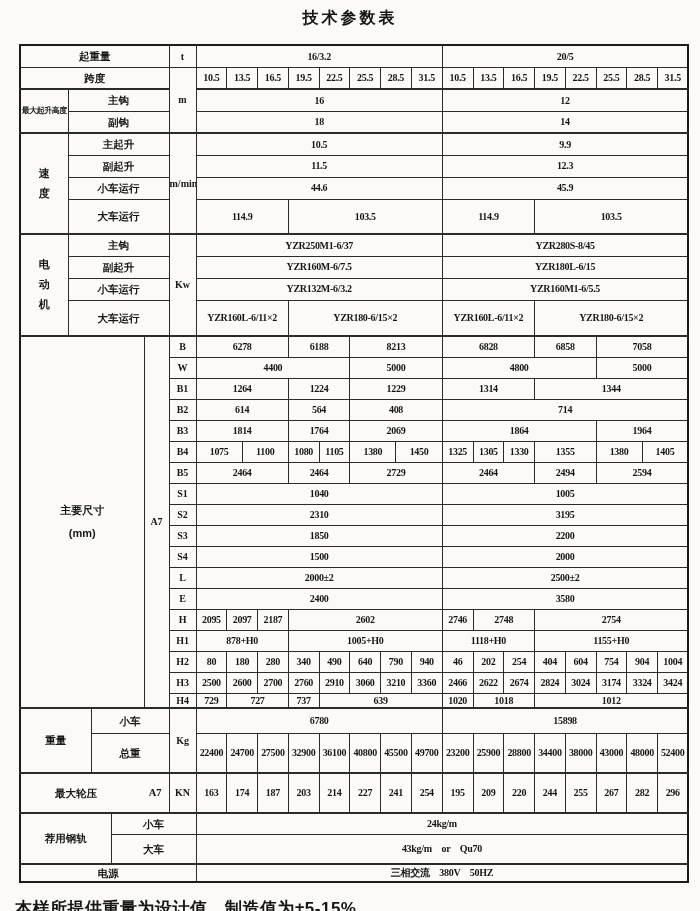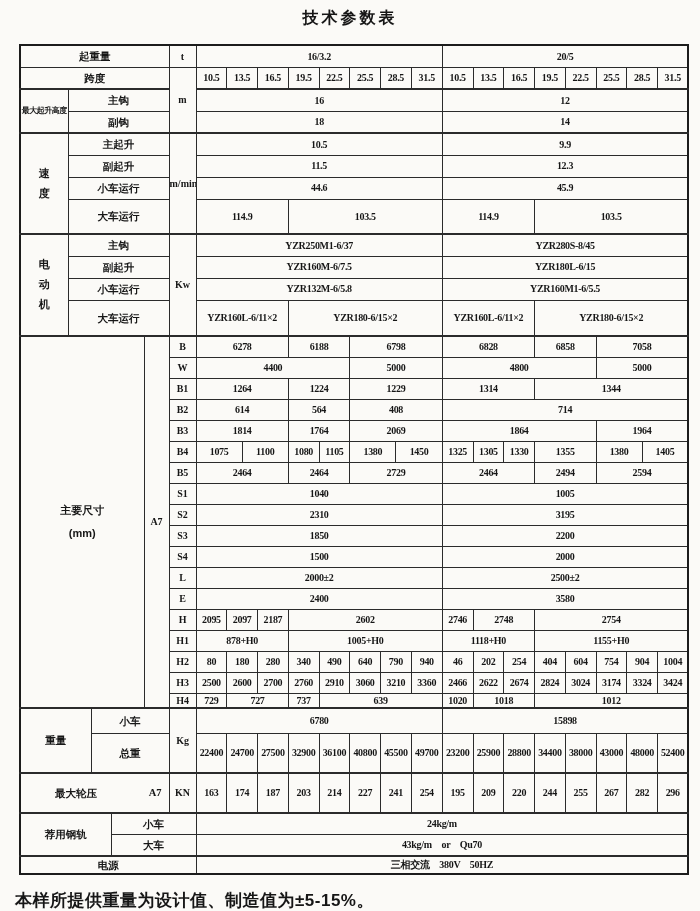--- a/index.html
+++ b/index.html
@@ -164,38 +164,38 @@
         <td colspan="16" class="val">YZR250M1-6/37</td>
         <td colspan="16" class="val">YZR280S-8/45</td>
       </tr>
       <tr style="height: 22px;">
         <td colspan="4" class="lab">副起升</td>
         <td colspan="16" class="val">YZR160M-6/7.5</td>
         <td colspan="16" class="val">YZR180L-6/15</td>
       </tr>
       <tr style="height: 22px;">
         <td colspan="4" class="lab">小车运行</td>
-        <td colspan="16" class="val">YZR132M-6/5.8</td>
+        <td colspan="16" class="val">YZR132M-6/3.2</td>
         <td colspan="16" class="val">YZR160M1-6/5.5</td>
       </tr>
       <tr style="height: 36px;">
         <td colspan="4" class="lab">大车运行</td>
         <td colspan="6" class="val">YZR160L-6/11×2</td>
         <td colspan="10" class="val">YZR180-6/15×2</td>
         <td colspan="6" class="val">YZR160L-6/11×2</td>
         <td colspan="10" class="val">YZR180-6/15×2</td>
       </tr>
       <tr class="sep" style="height: 21px;">
         <td colspan="4" rowspan="18" class="lab dim">主要尺寸
 (mm)</td>
         <td rowspan="18" class="unit">A7</td>
         <td class="key">B</td>
         <td colspan="6" class="val">6278</td>
         <td colspan="4" class="val">6188</td>
-        <td colspan="6" class="val">6798</td>
+        <td colspan="6" class="val">8213</td>
         <td colspan="6" class="val">6828</td>
         <td colspan="4" class="val">6858</td>
         <td colspan="6" class="val">7058</td>
       </tr>
       <tr style="height: 21px;">
         <td class="key">W</td>
         <td colspan="10" class="val">4400</td>
         <td colspan="6" class="val">5000</td>
         <td colspan="10" class="val">4800</td>
         <td colspan="6" class="val">5000</td>
@@ -391,21 +391,21 @@
         <td colspan="2" class="val">255</td>
         <td colspan="2" class="val">267</td>
         <td colspan="2" class="val">282</td>
         <td colspan="2" class="val">296</td>
       </tr>
       <tr class="sep" style="height: 21px;">
         <td colspan="3" rowspan="2" class="lab">荐用钢轨</td>
         <td colspan="3" class="lab">小车</td>
         <td colspan="32" class="val">24kg/m</td>
       </tr>
-      <tr style="height: 22px;">
+      <tr style="height: 30px;">
         <td colspan="3" class="lab">大车</td>
         <td colspan="32" class="val">43kg/m　or　Qu70</td>
       </tr>
       <tr class="sep" style="height: 18px;">
         <td colspan="6" class="lab">电源</td>
         <td colspan="32" class="val">三相交流　380V　50HZ</td>
       </tr>
     </tbody>
   </table>
 

